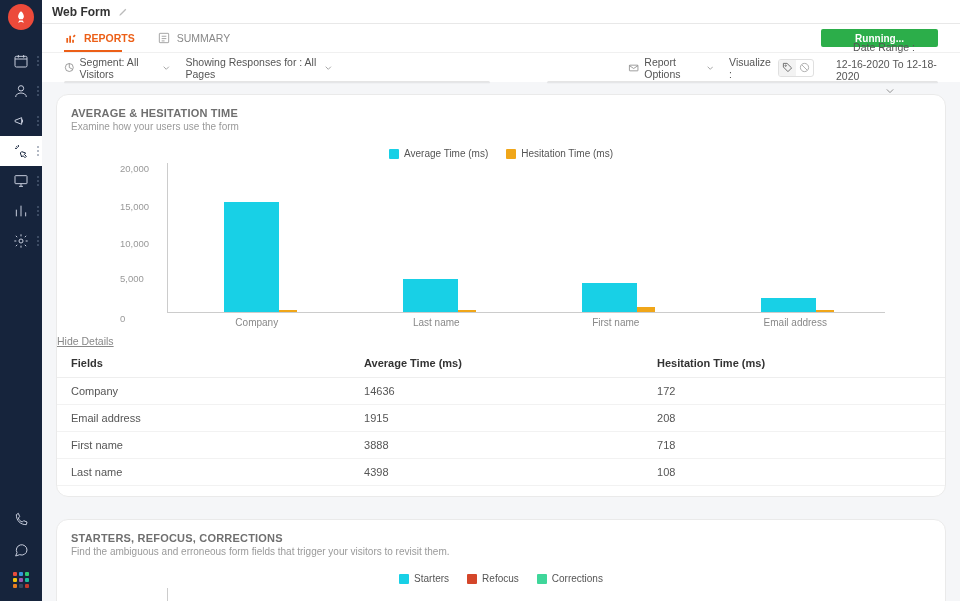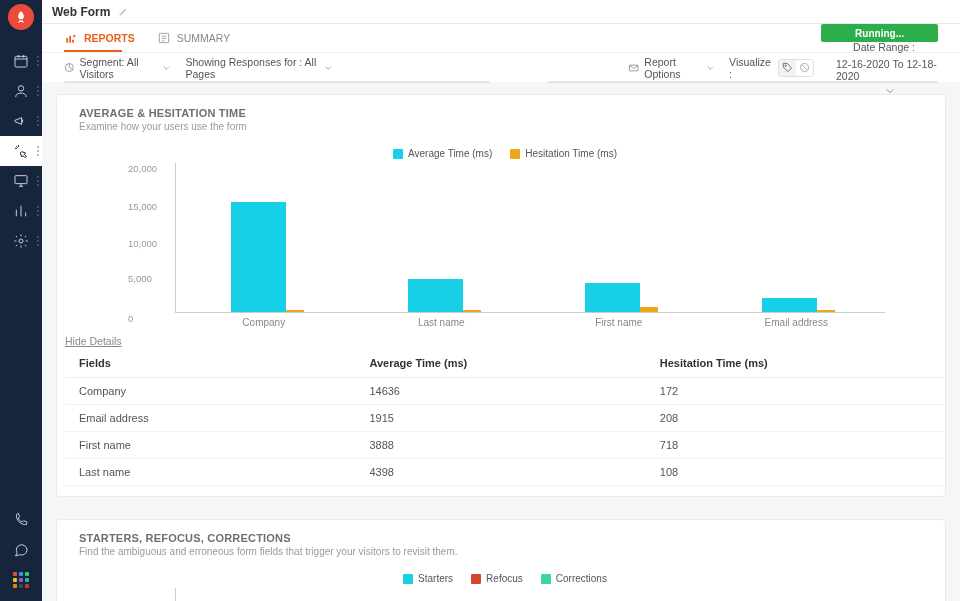--- a/index.html
+++ b/index.html
@@ -59,21 +59,21 @@
   .main { flex:1; display:flex; flex-direction:column; background:#f5f6f8; overflow:hidden; }
   .titlebar {
     height: 24px; background:#fff; border-bottom:1px solid #e8e8e8;
     display:flex; align-items:center; padding:0 10px; gap:8px;
     font-size:12px; font-weight:600;
   }
   .titlebar .pencil{width:11px;height:11px;fill:#bbb;}
 
   .tabs-row {
     background:#fff;
-    display:flex; gap:22px; padding:0 22px;
+    display:flex; align-items:center; gap:22px; padding:0 22px;
     height:28px; position:relative;
   }
   .tab { display:flex; align-items:center; gap:6px; font-size:10.5px; color:#888; cursor:pointer; height:100%;}
   .tab.active{ color:#ec5f17; font-weight:600; }
   .tab.active::after{content:""; position:absolute; bottom:0; height:2px; background:#ec5f17; width:58px;}
   .tab svg{width:14px;height:14px;}
   .tabs-row .status-btn{
     margin-left:auto; background:#2cae4a; color:#fff;
     height:18px; padding:0 34px; border-radius:2px; border:none;
     font-size:10px; font-weight:600; cursor:pointer;
@@ -102,22 +102,22 @@
     pointer-events:none;
   }
   .filterbar .shadow2{
     position:absolute; left:505px; right:22px; bottom:-2px;
     height:3px; background:linear-gradient(to bottom, rgba(0,0,0,.12), rgba(0,0,0,0));
     border-radius:2px; pointer-events:none;
   }
 
   .scroll { overflow-y:auto; flex:1; padding:12px 14px 0 14px; }
   .card {
-    background:#fff; border:1px solid #eaeaea; border-radius:4px;
-    padding:12px 0 10px 8px; margin-bottom:22px;
+    background:#fff; border:1px solid #eaeaea; border-radius:12px;
+    padding:12px 0 10px 0; margin-bottom:22px;
   }
   .card-head{padding:0 14px 8px 14px;}
   .card-title{font-size:11px; font-weight:600; color:#6f6f6f; letter-spacing:.2px;}
   .card-sub{font-size:10px; color:#9a9a9a; margin-top:2px;}
 
   .legend{display:flex; gap:18px; justify-content:center; margin:8px 0 4px;}
   .legend .lg{display:flex; align-items:center; gap:5px; font-size:10px; color:#555;}
   .legend .sw{width:10px;height:10px;border-radius:1px;}
 
   .chart{padding:0 60px 0 110px; position:relative;}

